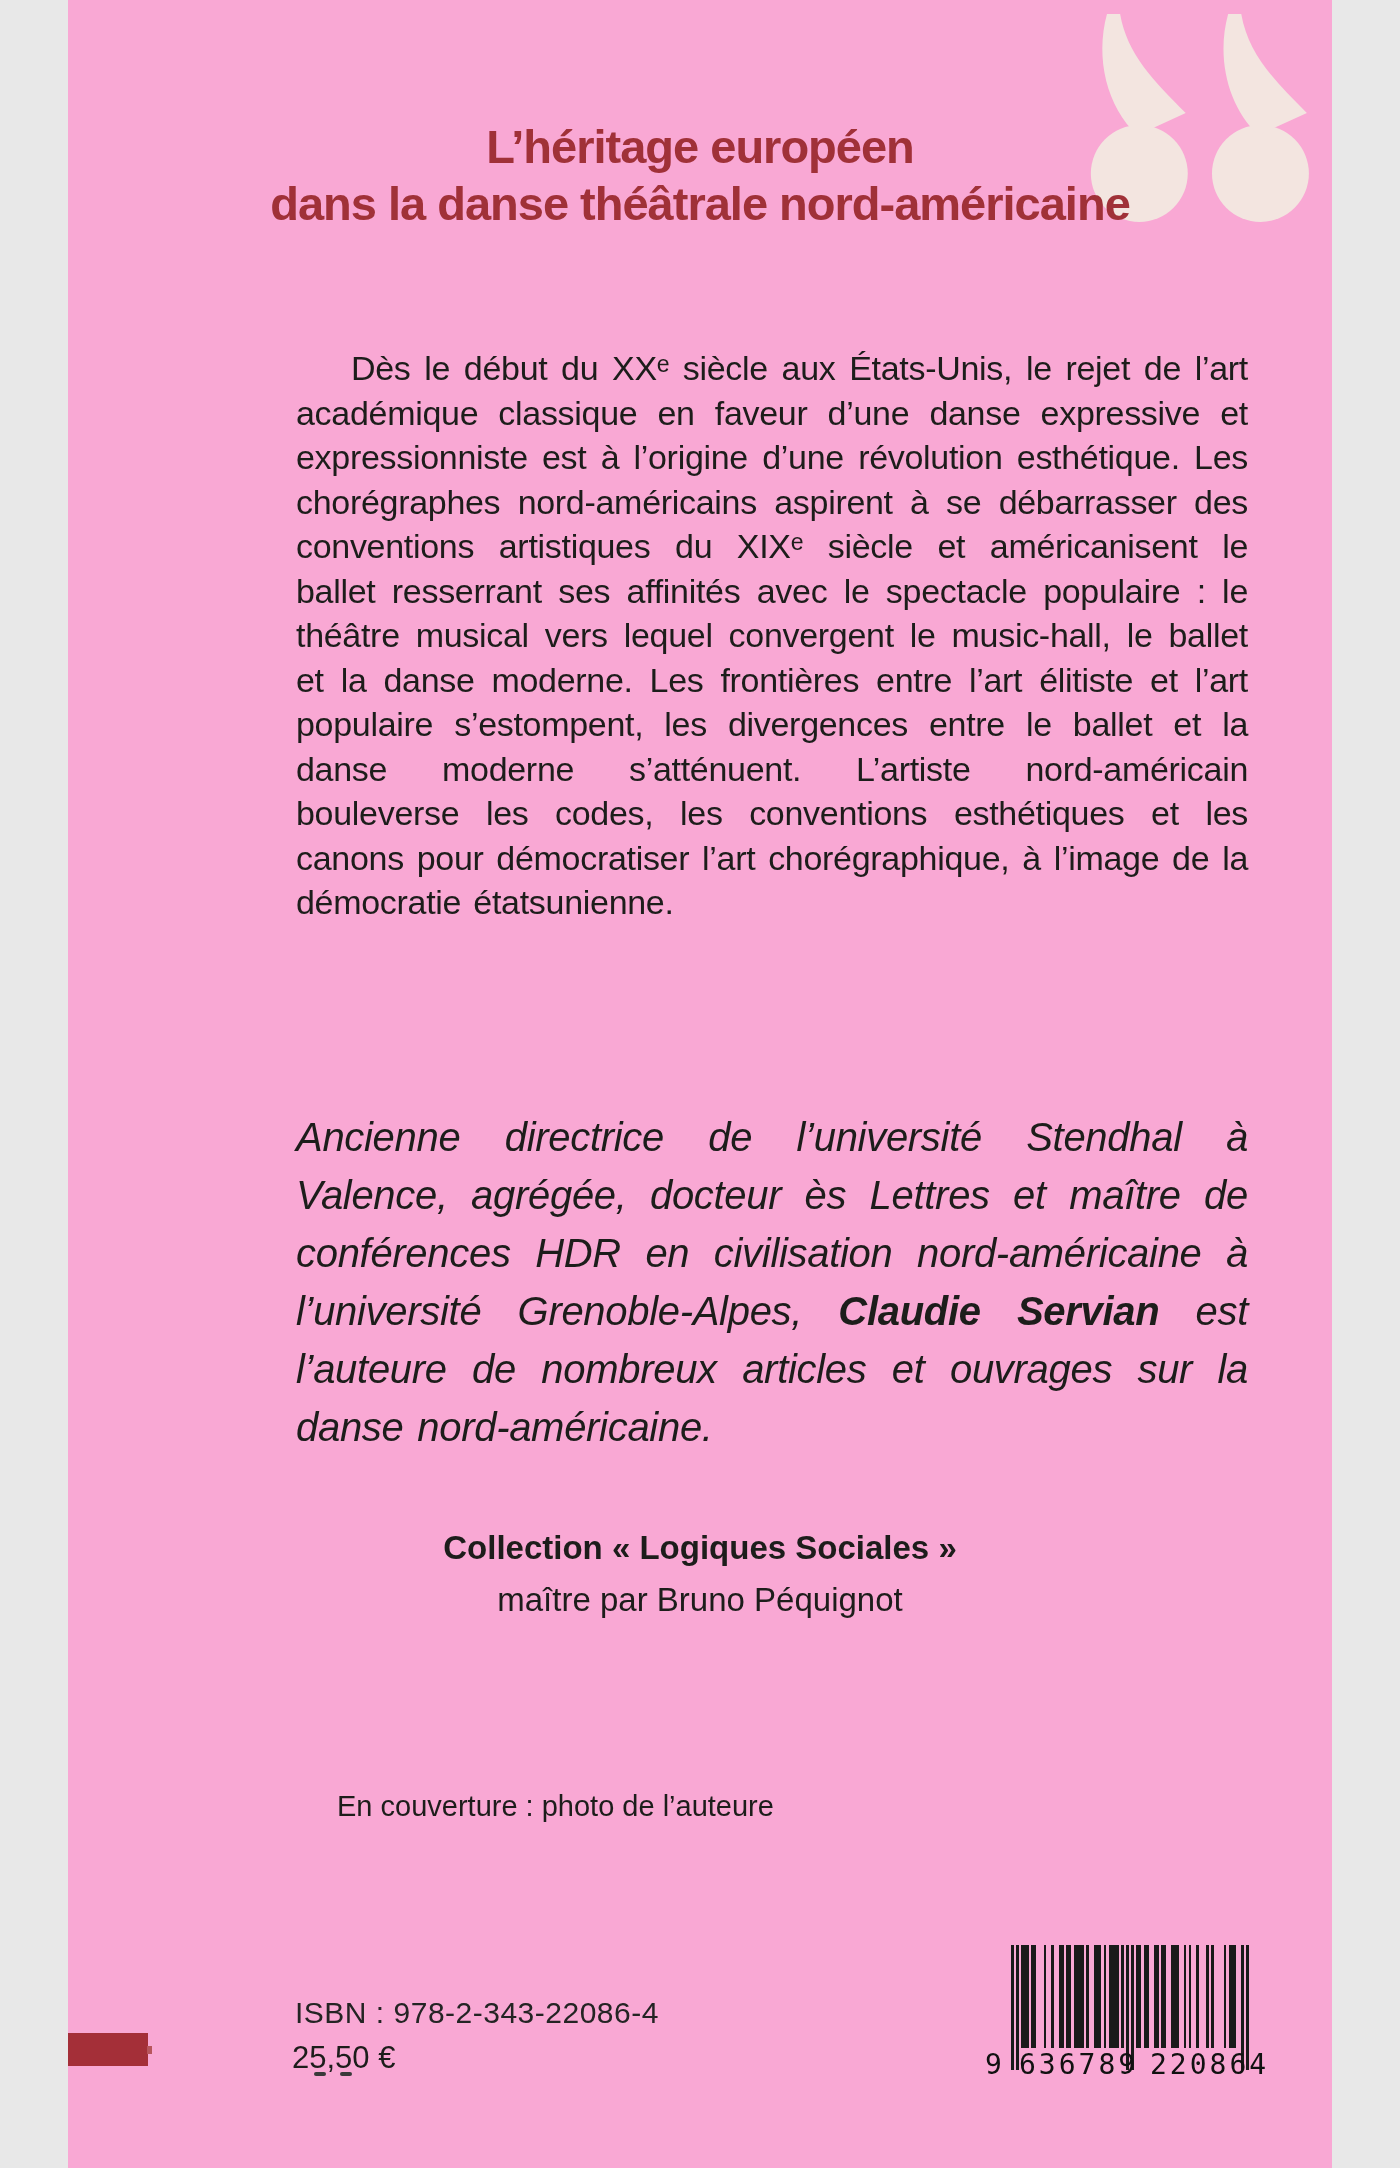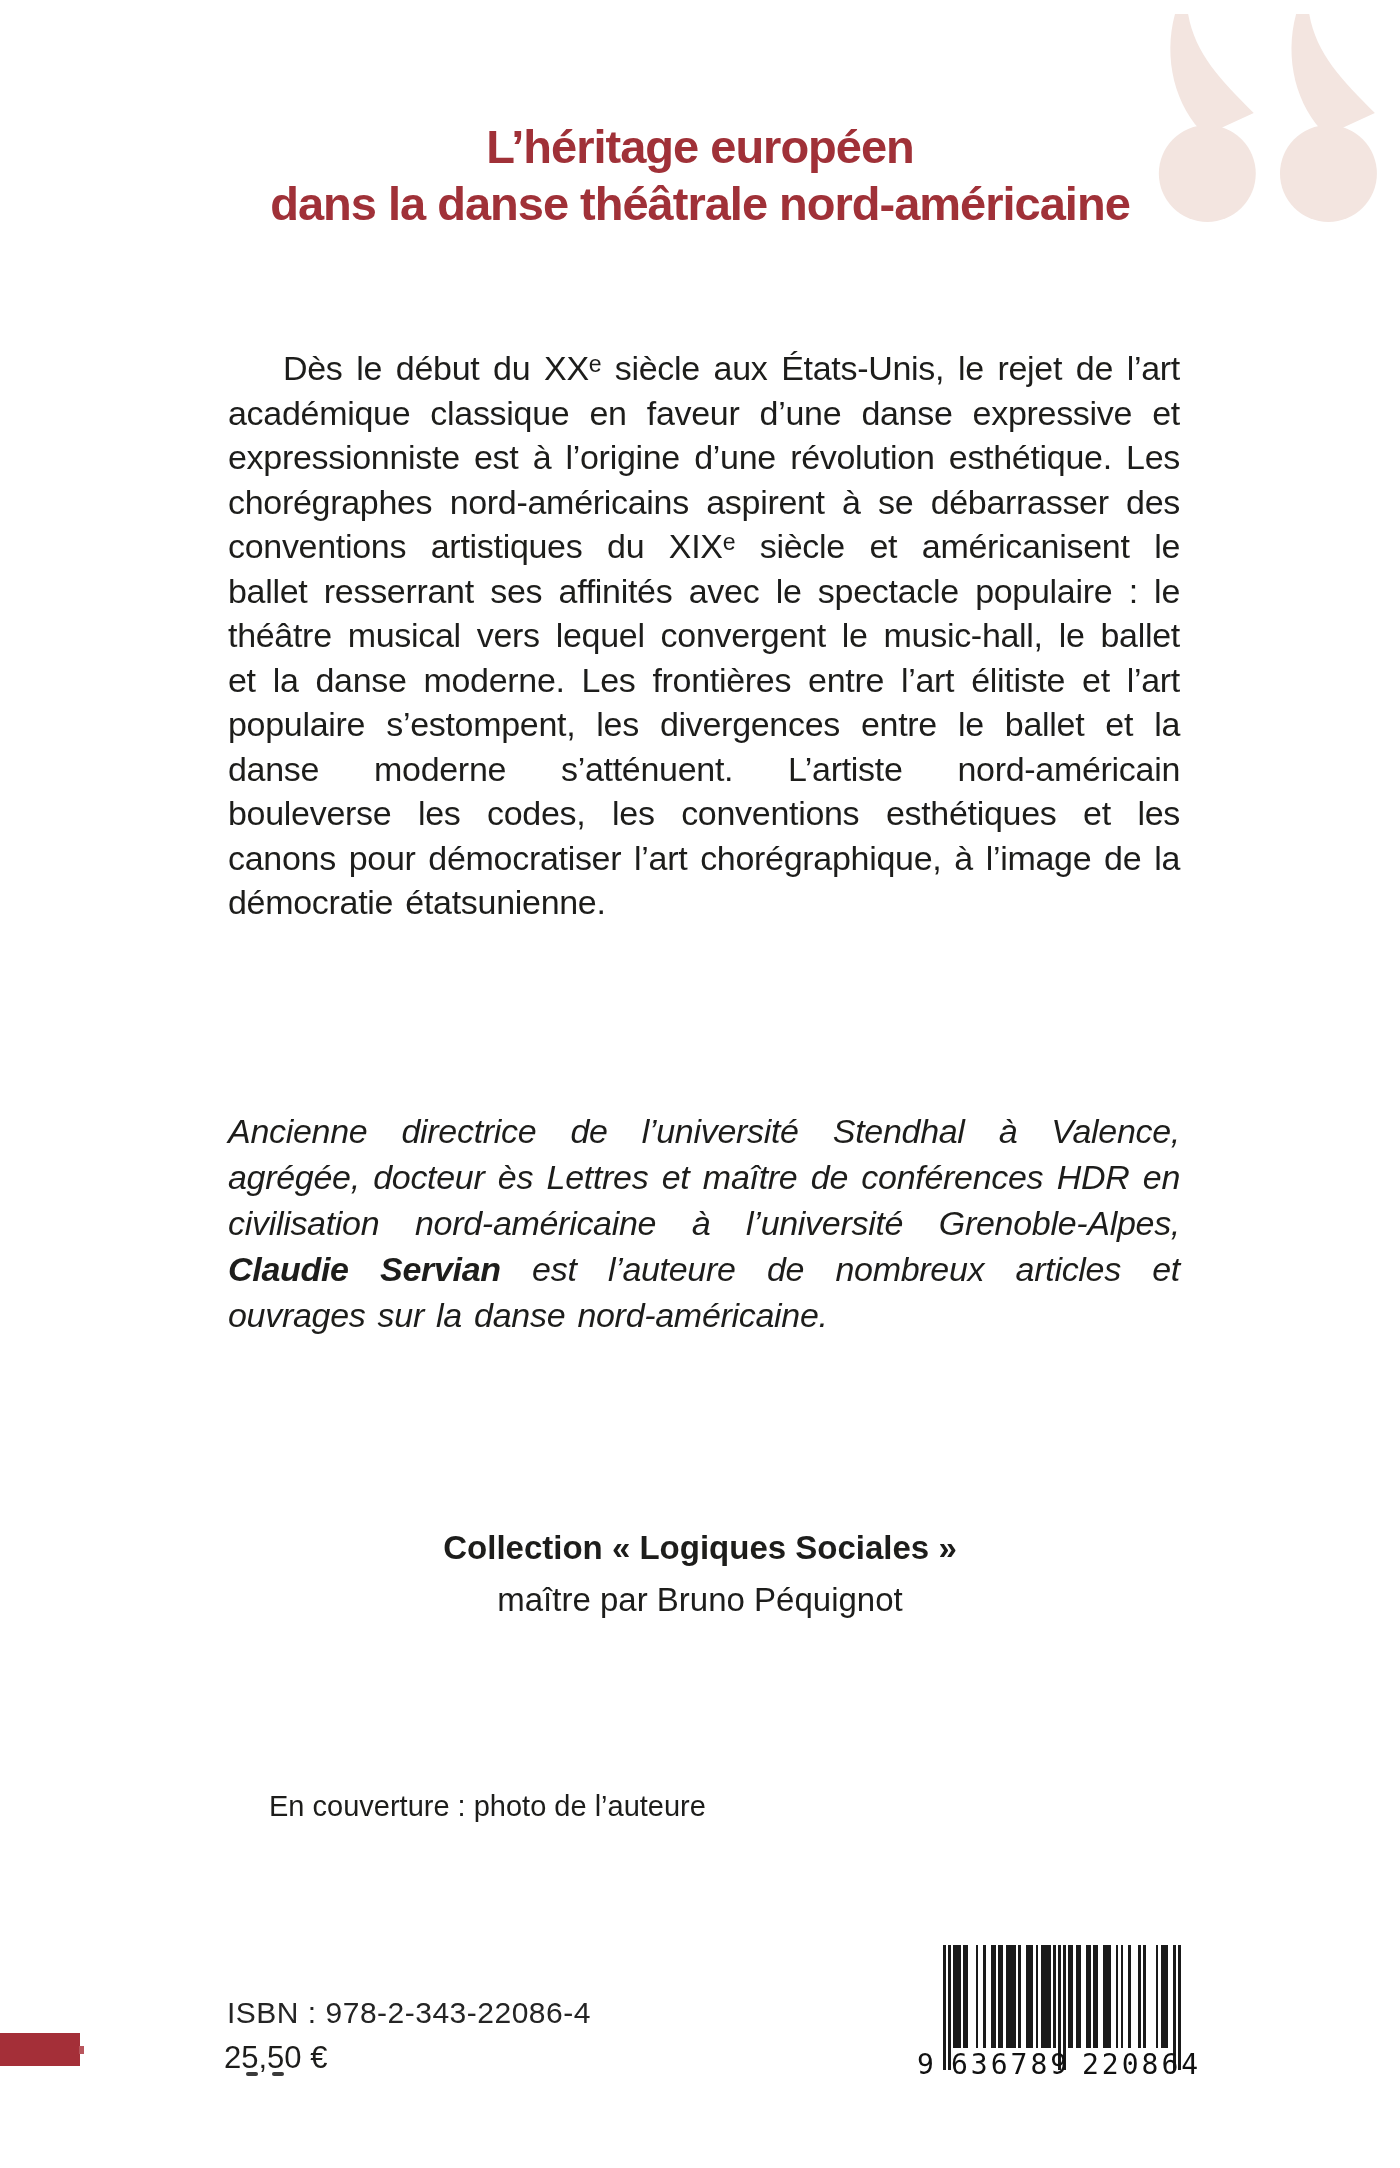--- a/index.html
+++ b/index.html
@@ -1,20 +1,20 @@
 <!DOCTYPE html>
 <html lang="fr"><head>
 <meta charset="utf-8">
 <style>
   html,body{margin:0;padding:0;background:#e8e8e8;}
   .page{
     position:relative;
-    width:1400px;height:2168px;
+    width:1264px;height:2168px;
     margin:0 auto;
-    background:#ffffff;
+    background:#f9a8d4;
     font-family:"Liberation Sans", sans-serif;
     color:#1e1e1e;
     overflow:hidden;
   }
   
   .quote-mark{position:absolute;top:14px;right:-8px;width:252px;height:212px;}
   
   .title-block{position:absolute;top:118px;left:0;width:100%;text-align:center;}
   .title-line{font-weight:bold;font-size:47px;line-height:57px;letter-spacing:-1px;color:#a03138;}
   .subtitle{margin-top:14px;font-size:42px;line-height:48px;font-weight:400;color:#1d1d1b;letter-spacing:0px;}
@@ -22,21 +22,21 @@
   .synopsis{
     position:absolute;top:346px;left:228px;width:952px;
     font-size:34px;line-height:44.5px;
     text-align:justify;text-indent:55px;
     letter-spacing:-0.3px;word-spacing:3px;
     color:#1d1d1b;margin:0;
   }
   
   .bio{
     position:absolute;top:1108px;left:228px;width:952px;
-    font-size:34px;line-height:46px;
+    font-size:40px;line-height:58px;
     font-style:italic;text-align:justify;
     letter-spacing:-0.3px;word-spacing:3px;
     color:#1d1d1b;margin:0;
   }
   .bio strong{font-weight:bold;}
   
   .collection{position:absolute;top:1522px;left:0;width:100%;text-align:center;font-size:33px;line-height:52px;color:#1d1d1b;}
   .collection .c1{font-weight:bold;}
   
   .cover-note{position:absolute;top:1790px;left:226px;font-size:29px;color:#1d1d1b;margin-left:43px;}

